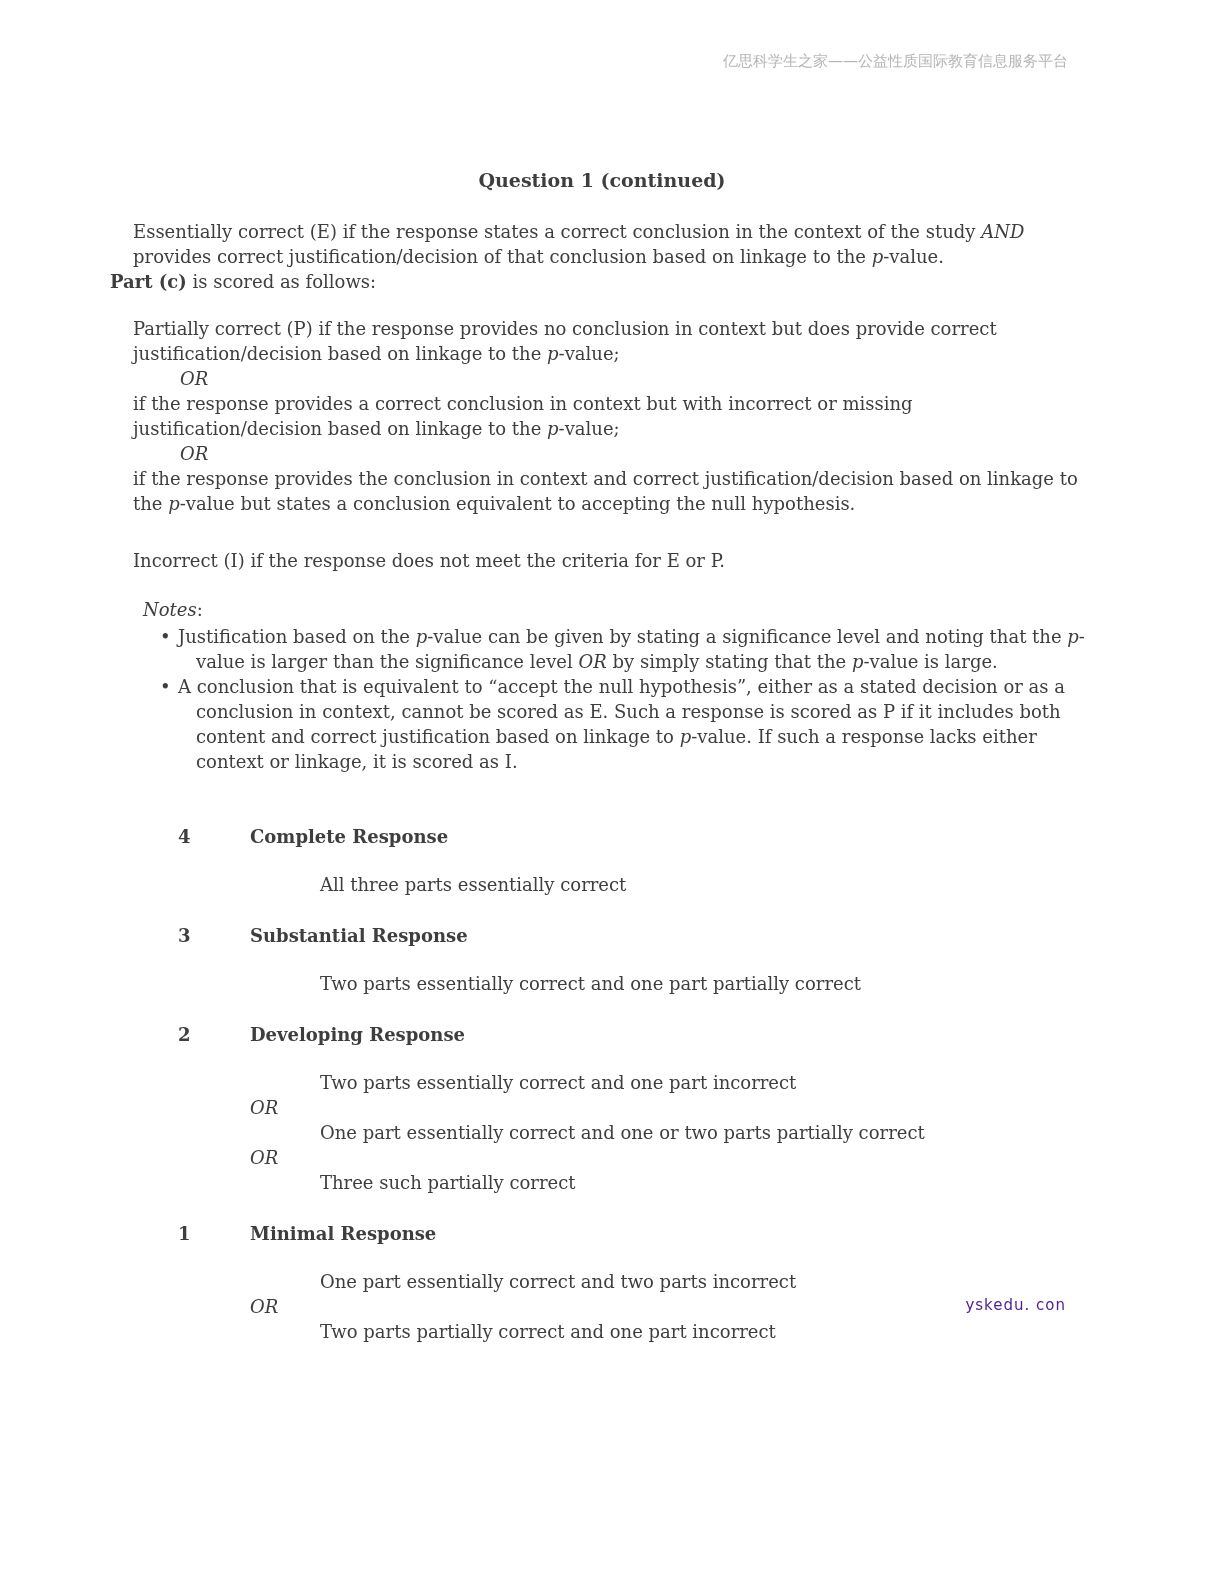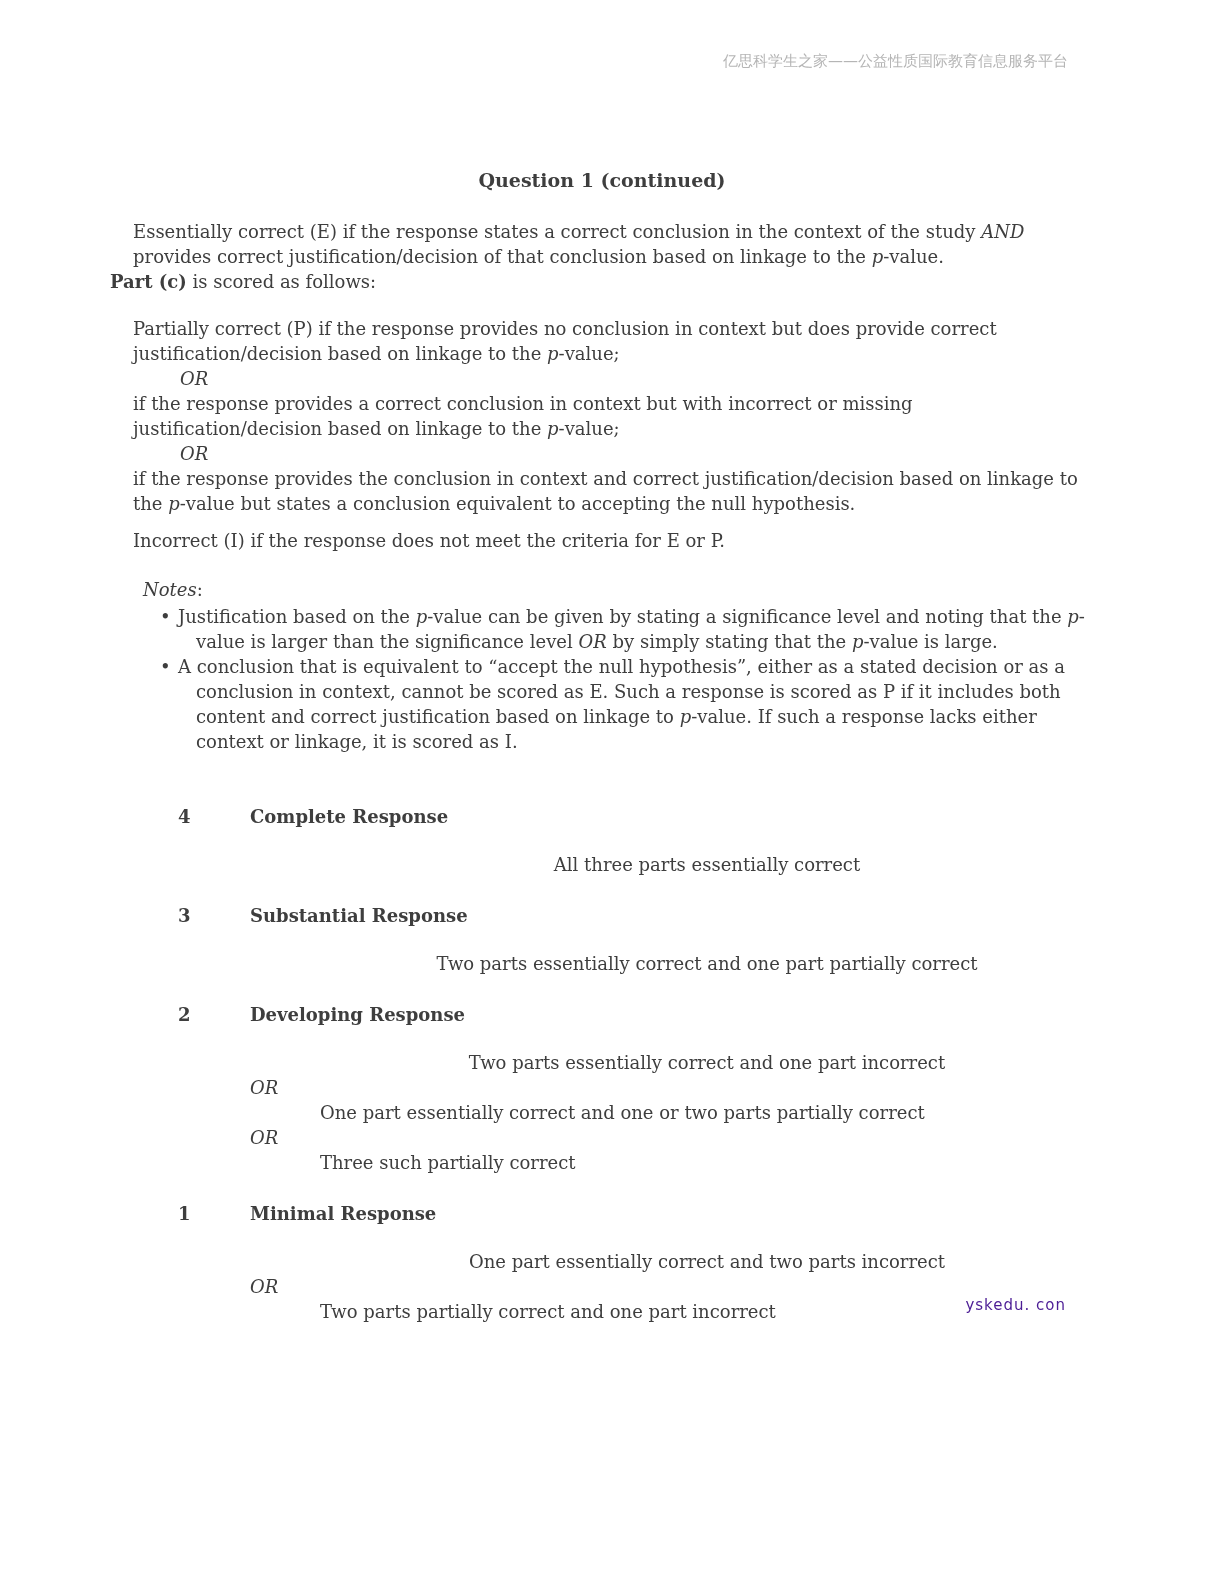--- a/index.html
+++ b/index.html
@@ -50,21 +50,21 @@
   .part-line { margin-top: 28px; }
   .part-label { font-weight: bold; }
   .para { margin: 0; }
   .indent-1 { margin-left: 23px; }
   .block-e { margin-top: 26px; }
   .block-p { margin-top: 22px; }
   .or-line {
     font-style: italic;
     margin-left: 47px;
   }
-  .block-i { margin-top: 12px; }
+  .block-i { margin-top: 32px; }
   .notes-label {
     margin-top: 24px;
     margin-left: 33px;
   }
   .notes-label .it { font-style: italic; }
   .bullet-list { margin-top: 2px; }
   .bullet-item {
     position: relative;
     padding-left: 86px;
     text-indent: -18px;
@@ -75,21 +75,21 @@
     top: 0;
     text-indent: 0;
   }
   .it { font-style: italic; }
   .scoring { margin-top: 50px; }
   .score-item { margin-top: 26px; margin-left: 68px; }
   .score-item:first-child { margin-top: 0; }
   .score-row { display: flex; font-weight: bold; }
   .score-num { width: 72px; flex: 0 0 72px; }
   .score-desc { margin-left: 142px; }
-  .score-desc.first { margin-top: 23px; text-align: center; }
+  .score-desc.first { margin-top: 23px; }
   .score-or {
     font-style: italic;
     margin-left: 72px;
   }
 </style>
 </head>
 <body>
 
 <div class="page">
 

